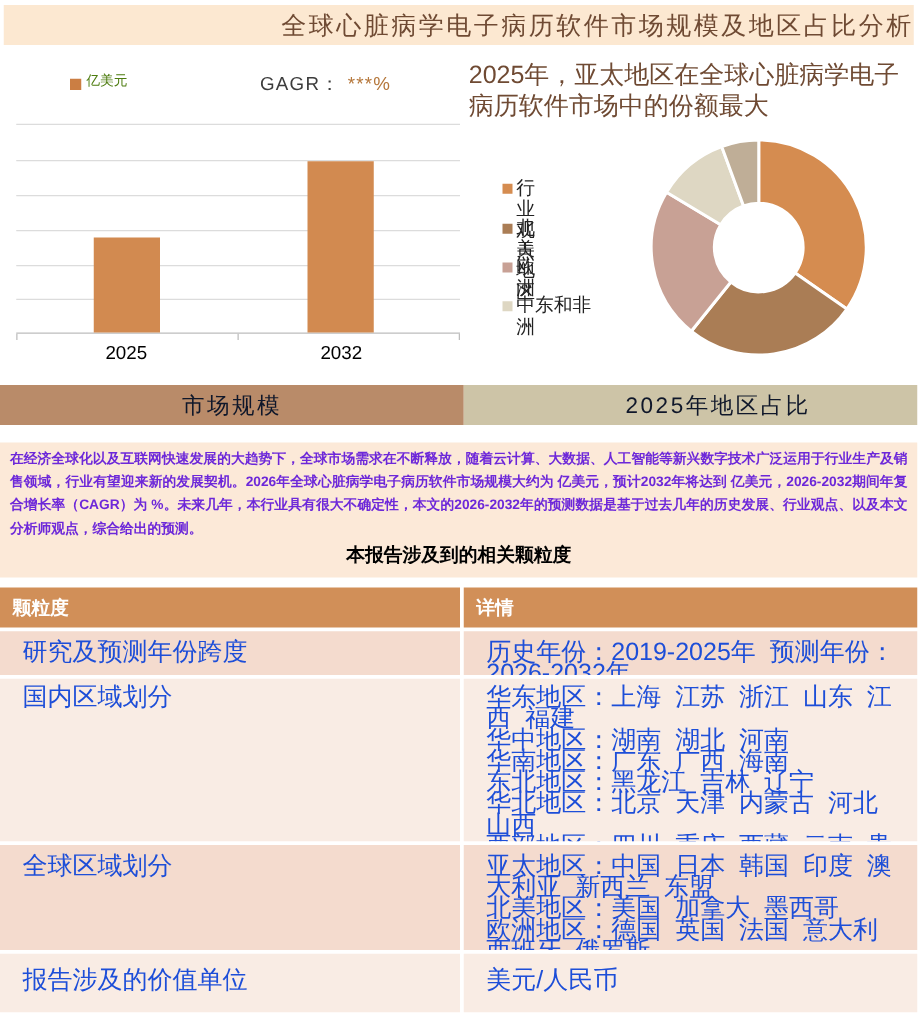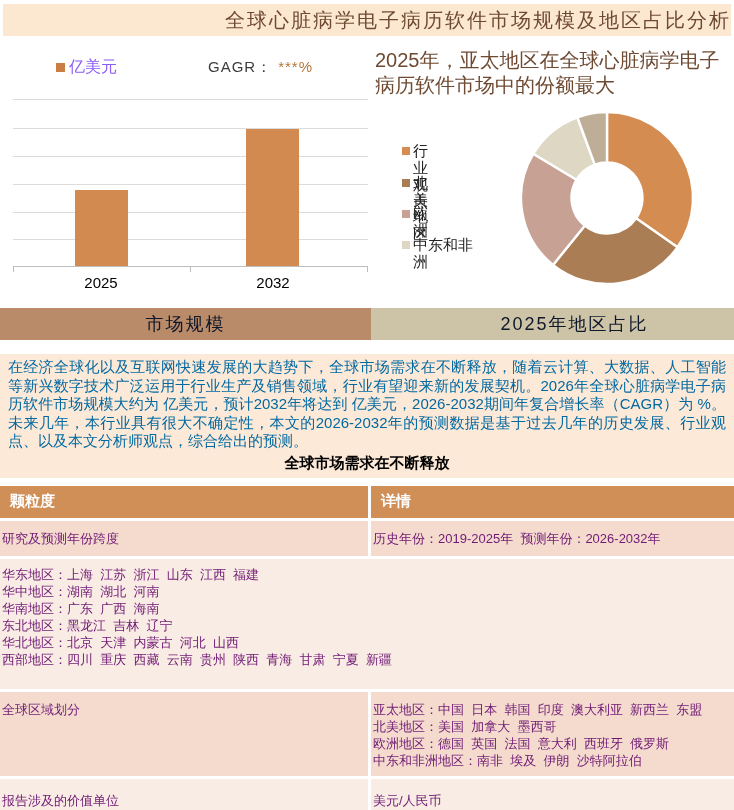--- a/index.html
+++ b/index.html
@@ -7,21 +7,21 @@
     font-family:"Liberation Sans","DejaVu Sans",sans-serif; }
 
   .titlebar { margin:4px 3px 0 3px; height:32px; background:#fce8d1;
     display:flex; align-items:center; justify-content:flex-end; }
   .titlebar .t { font-size:20px; letter-spacing:2px; color:#6f4a33; }
 
   .charts { position:relative; height:272px; background:#fff; }
 
   
   .swatch { position:absolute; left:56px; top:27px; width:9px; height:9px; background:#cb7e43; }
-  .unit-label { position:absolute; left:69px; top:21px; font-size:16px; color:#8b5cf6; }
+  .unit-label { position:absolute; left:69px; top:21px; font-size:11px; color:#4d7c0f; }
   .cagr { position:absolute; left:208px; top:22px; font-size:15px; color:#3c3c3c; letter-spacing:1px; }
   .cagr .v { color:#b5773b; margin-left:6px; }
   .gridline { position:absolute; left:13px; width:355px; height:1px; background:#dcdcdc; }
   .x-axis { position:absolute; left:13px; top:230px; width:355px; height:1px; background:#bdbdbd; }
   .x-tick { position:absolute; top:231px; width:1px; height:5px; background:#bdbdbd; }
   .bar { position:absolute; bottom:42px; width:53px; background:#d28a50; }
   .bar-1 { left:75px; }
   .bar-2 { left:246px; }
   .xlab { position:absolute; top:238px; width:60px; text-align:center; font-size:15px; color:#000000; }
   .xlab-1 { left:71px; } .xlab-2 { left:243px; }
@@ -38,34 +38,34 @@
 
   
   .tabs { display:flex; height:32px; }
   .tab { display:flex; align-items:center; justify-content:center;
     color:#0f172a; font-size:18px; letter-spacing:2px; cursor:pointer; }
   .tab-left { width:371px; background:#b98b69; }
   .tab-right { flex:1; background:#cdc4a7;padding-left:44px; }
 
   
   .section { margin-top:14px; background:#fce9d8; padding:4px 8px 5px 8px; min-height:108px; }
-  .section p { font-size:15px; line-height:18.5px; color:#0369a1; text-align:justify; }
+  .section p { font-size:11px; line-height:18.5px; color:#6d28d9; text-align:justify;font-weight:bold; }
   .tbl-title { margin-top:3px; text-align:center; font-size:15px; font-weight:bold; color:#000; }
 
   
   .tbl { margin-top:8px; }
   .tr { display:flex; gap:3px; margin-bottom:3px; }
   .tc-l { width:368px; flex:none; }
   .tc-r { flex:1; }
   .thead { height:32px; }
   .thead .tc-l, .thead .tc-r { background:#d18f58; color:#fff; font-weight:bold;
     font-size:15px; display:flex; align-items:center; padding-left:10px; }
   .row-odd  > div { background:#f4dbce; }
   .row-even > div { background:#f9ece4; }
-  .tr .cell { font-size:13px; color:#701a75; line-height:17px; padding-left:2px;
+  .tr .cell { font-size:20px; color:#1d4ed8; line-height:17px; padding-left:18px;
     padding-right:8px; white-space:pre-wrap; overflow:hidden; }
   .r1 { height:35px; } .r1 .cell { padding-top:9px; }
   .r2 { height:130px; } .r2 .cell { padding-top:7px; }
   .r3 { height:84px; } .r3 .cell { padding-top:9px; }
   .r4 { height:47px; margin-bottom:0; } .r4 .cell { padding-top:13px; }
 </style>
 </head>
 <body>
 
 <div class="titlebar">
@@ -122,33 +122,34 @@
   </div>
 </div>
 
 <div class="tabs">
   <div class="tab tab-left">市场规模</div>
   <div class="tab tab-right">2025年地区占比</div>
 </div>
 
 <div class="section">
   <p>在经济全球化以及互联网快速发展的大趋势下，全球市场需求在不断释放，随着云计算、大数据、人工智能等新兴数字技术广泛运用于行业生产及销售领域，行业有望迎来新的发展契机。2026年全球心脏病学电子病历软件市场规模大约为 亿美元，预计2032年将达到 亿美元，2026-2032期间年复合增长率（CAGR）为 %。未来几年，本行业具有很大不确定性，本文的2026-2032年的预测数据是基于过去几年的历史发展、行业观点、以及本文分析师观点，综合给出的预测。</p>
-  <div class="tbl-title">全球市场需求在不断释放</div>
+  <div class="tbl-title">本报告涉及到的相关颗粒度</div>
 </div>
 
 <div class="tbl">
   <div class="tr thead">
     <div class="tc-l">颗粒度</div>
     <div class="tc-r">详情</div>
   </div>
   <div class="tr row-odd r1">
     <div class="tc-l cell">研究及预测年份跨度</div>
     <div class="tc-r cell">历史年份：2019-2025年  预测年份：2026-2032年</div>
   </div>
   <div class="tr row-even r2">
+    <div class="tc-l cell">国内区域划分</div>
     <div class="tc-r cell">华东地区：上海  江苏  浙江  山东  江西  福建
 华中地区：湖南  湖北  河南
 华南地区：广东  广西  海南
 东北地区：黑龙江  吉林  辽宁
 华北地区：北京  天津  内蒙古  河北  山西
 西部地区：四川  重庆  西藏  云南  贵州  陕西  青海  甘肃  宁夏  新疆</div>
   </div>
   <div class="tr row-odd r3">
     <div class="tc-l cell">全球区域划分</div>
     <div class="tc-r cell">亚太地区：中国  日本  韩国  印度  澳大利亚  新西兰  东盟

